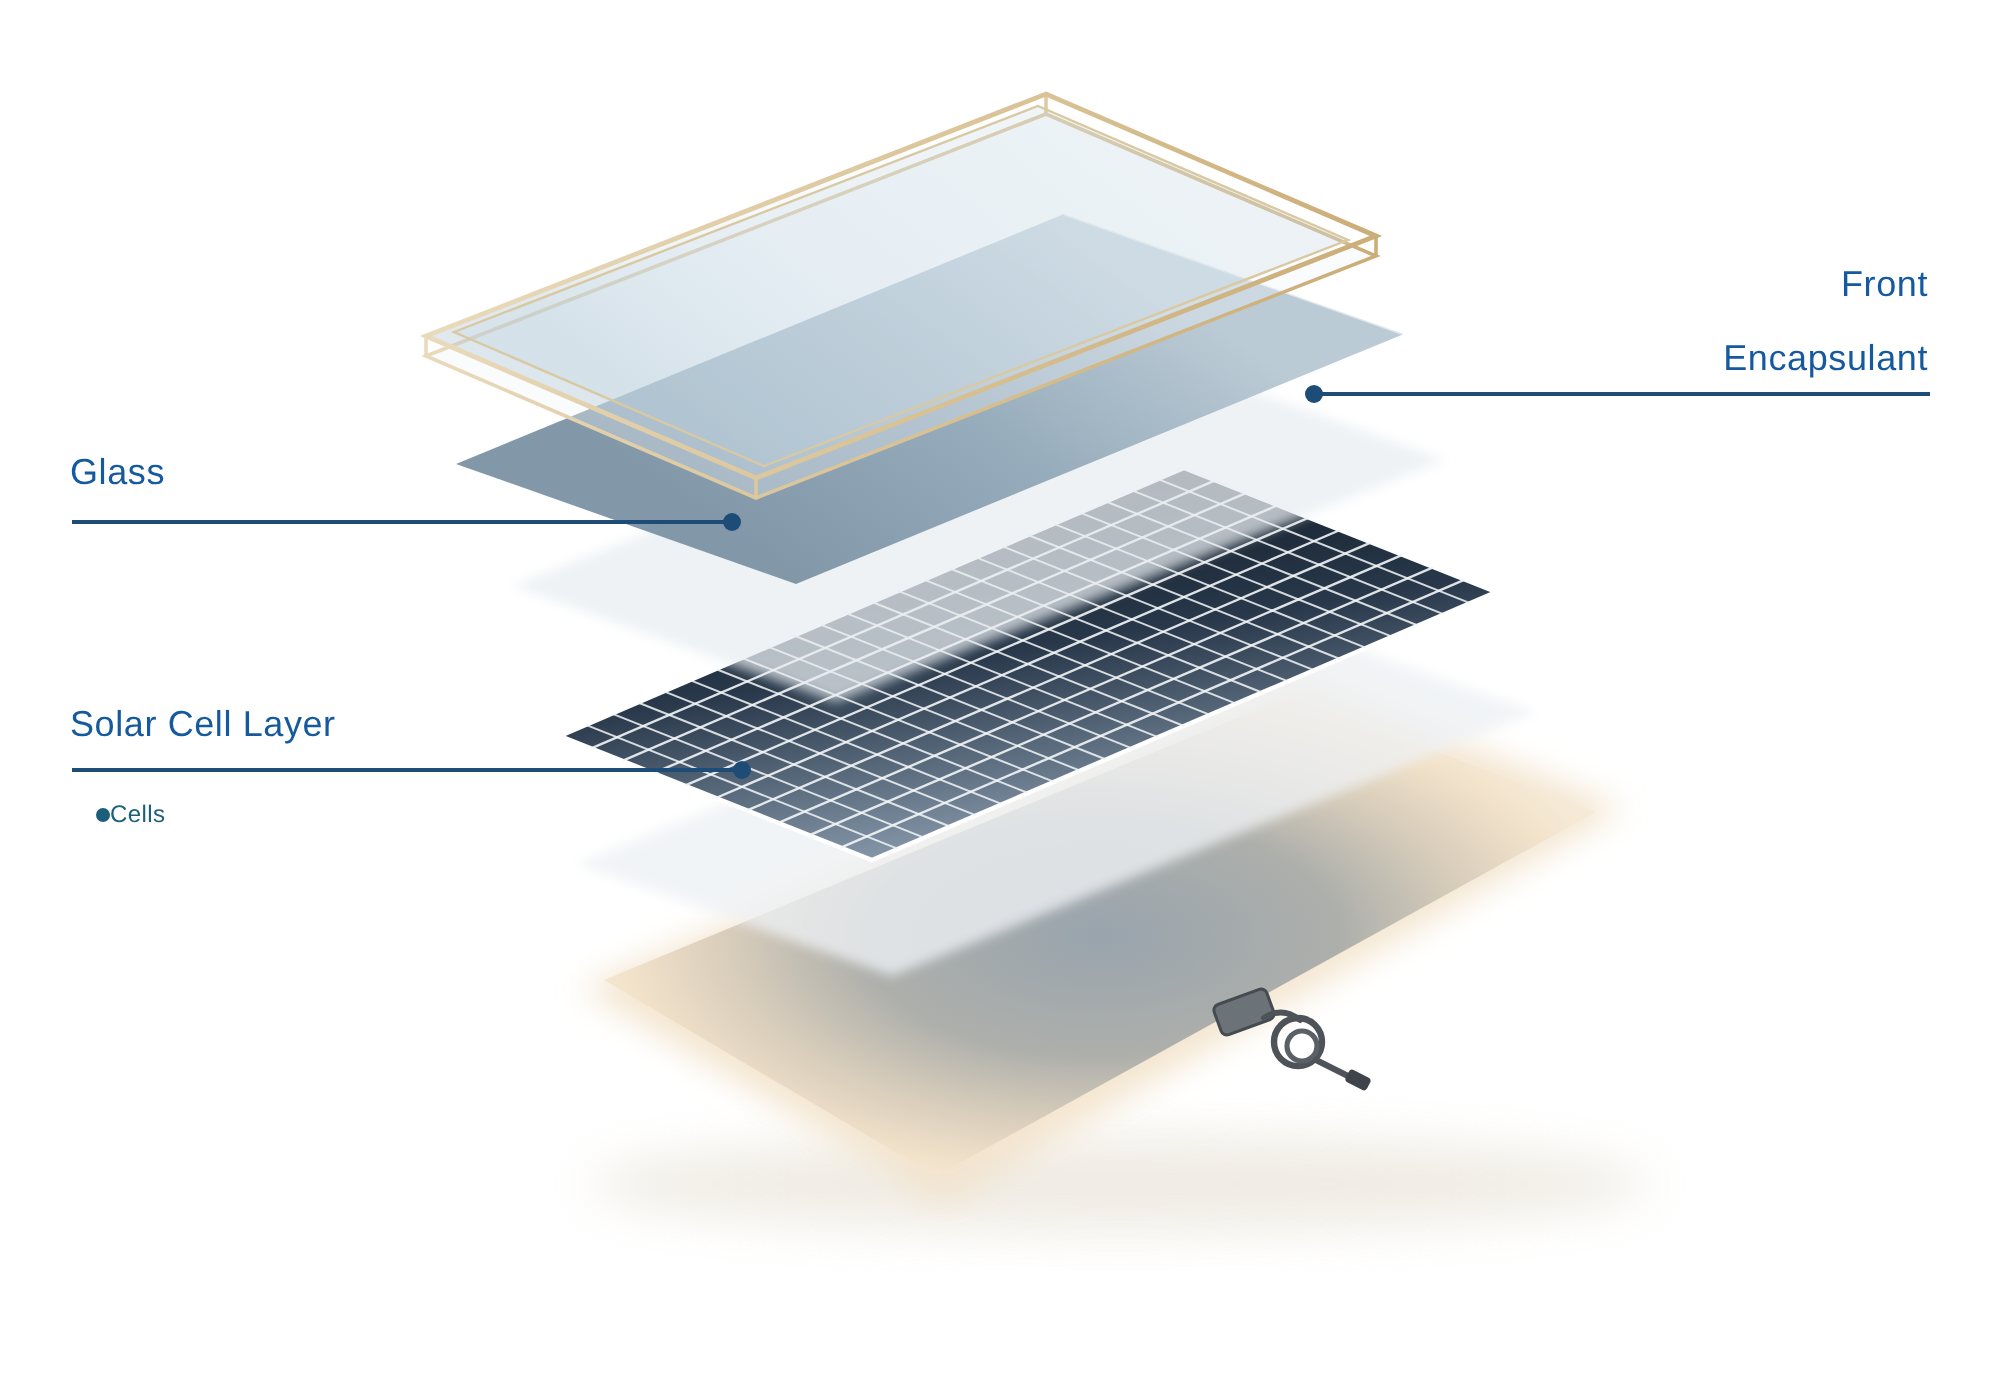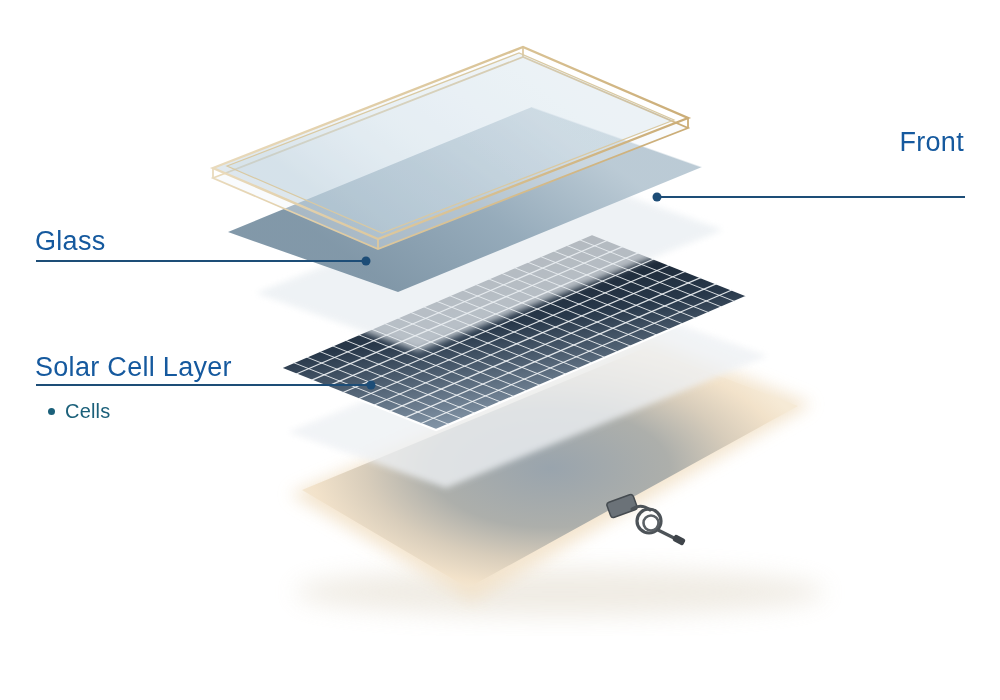--- a/index.html
+++ b/index.html
@@ -4,28 +4,28 @@
 <style>
   html,body{margin:0;padding:0;}
   body{
     width:1000px;height:700px;background:#ffffff;overflow:hidden;position:relative;
     font-family:"Liberation Sans", sans-serif;
   }
   .stage{position:absolute;inset:0;}
   svg.diagram{position:absolute;top:0;left:0;}
   .label{
     position:absolute;color:var(--label-blue,#15599e);
-    font-size:27px;letter-spacing:.3px;font-weight:500;
+    font-size:18px;letter-spacing:.3px;font-weight:500;
   }
   .label-front-encapsulant{right:36px;top:124px;text-align:right;line-height:37px;}
   .label-glass{left:35px;top:226px;text-align:right;}
   .label-solar{left:35px;top:352px;}
   .cells-item{
-    position:absolute;left:48px;top:400px;display:flex;align-items:center;gap:10px;
-    color:var(--bullet-teal,#1b607a);font-size:20px;letter-spacing:.2px;
+    position:absolute;left:48px;top:400px;display:flex;align-items:center;
+    color:var(--bullet-teal,#1b607a);font-size:12px;letter-spacing:.2px;
   }
   .bullet-dot{width:7px;height:7px;border-radius:50%;background:var(--bullet-teal,#1b607a);flex:0 0 auto;}
   .grid-line{stroke:#f3f6f8;stroke-width:1;vector-effect:non-scaling-stroke;opacity:.85;}
   .grid-line-h{stroke-width:1.2;opacity:.9;}
   .grid-border{stroke:#ffffff;stroke-width:2.2;vector-effect:non-scaling-stroke;}
   .leader-line{stroke:var(--line-blue,#1d4d77);stroke-width:2;}
   .leader-dot{fill:var(--line-blue,#1d4d77);}
 </style>
 </head>
 <body>
@@ -154,20 +154,21 @@
       <circle class="leader-dot" cx="657" cy="197" r="4.5"></circle>
       <line class="leader-line" x1="36" y1="261" x2="366" y2="261"></line>
       <circle class="leader-dot" cx="366" cy="261" r="4.5"></circle>
       <line class="leader-line" x1="36" y1="385" x2="371" y2="385"></line>
       <circle class="leader-dot" cx="371" cy="385" r="4.5"></circle>
     </g>
   </svg>
 
   <div class="label label-front-encapsulant">
     <div>Front</div>
+    <div>Encapsulant</div>
   </div>
 
   <div class="label label-glass">Glass</div>
 
   <div class="label label-solar">Solar Cell Layer</div>
 
   <div class="cells-item">
     <span class="bullet-dot"></span>
     <span>Cells</span>
   </div>

